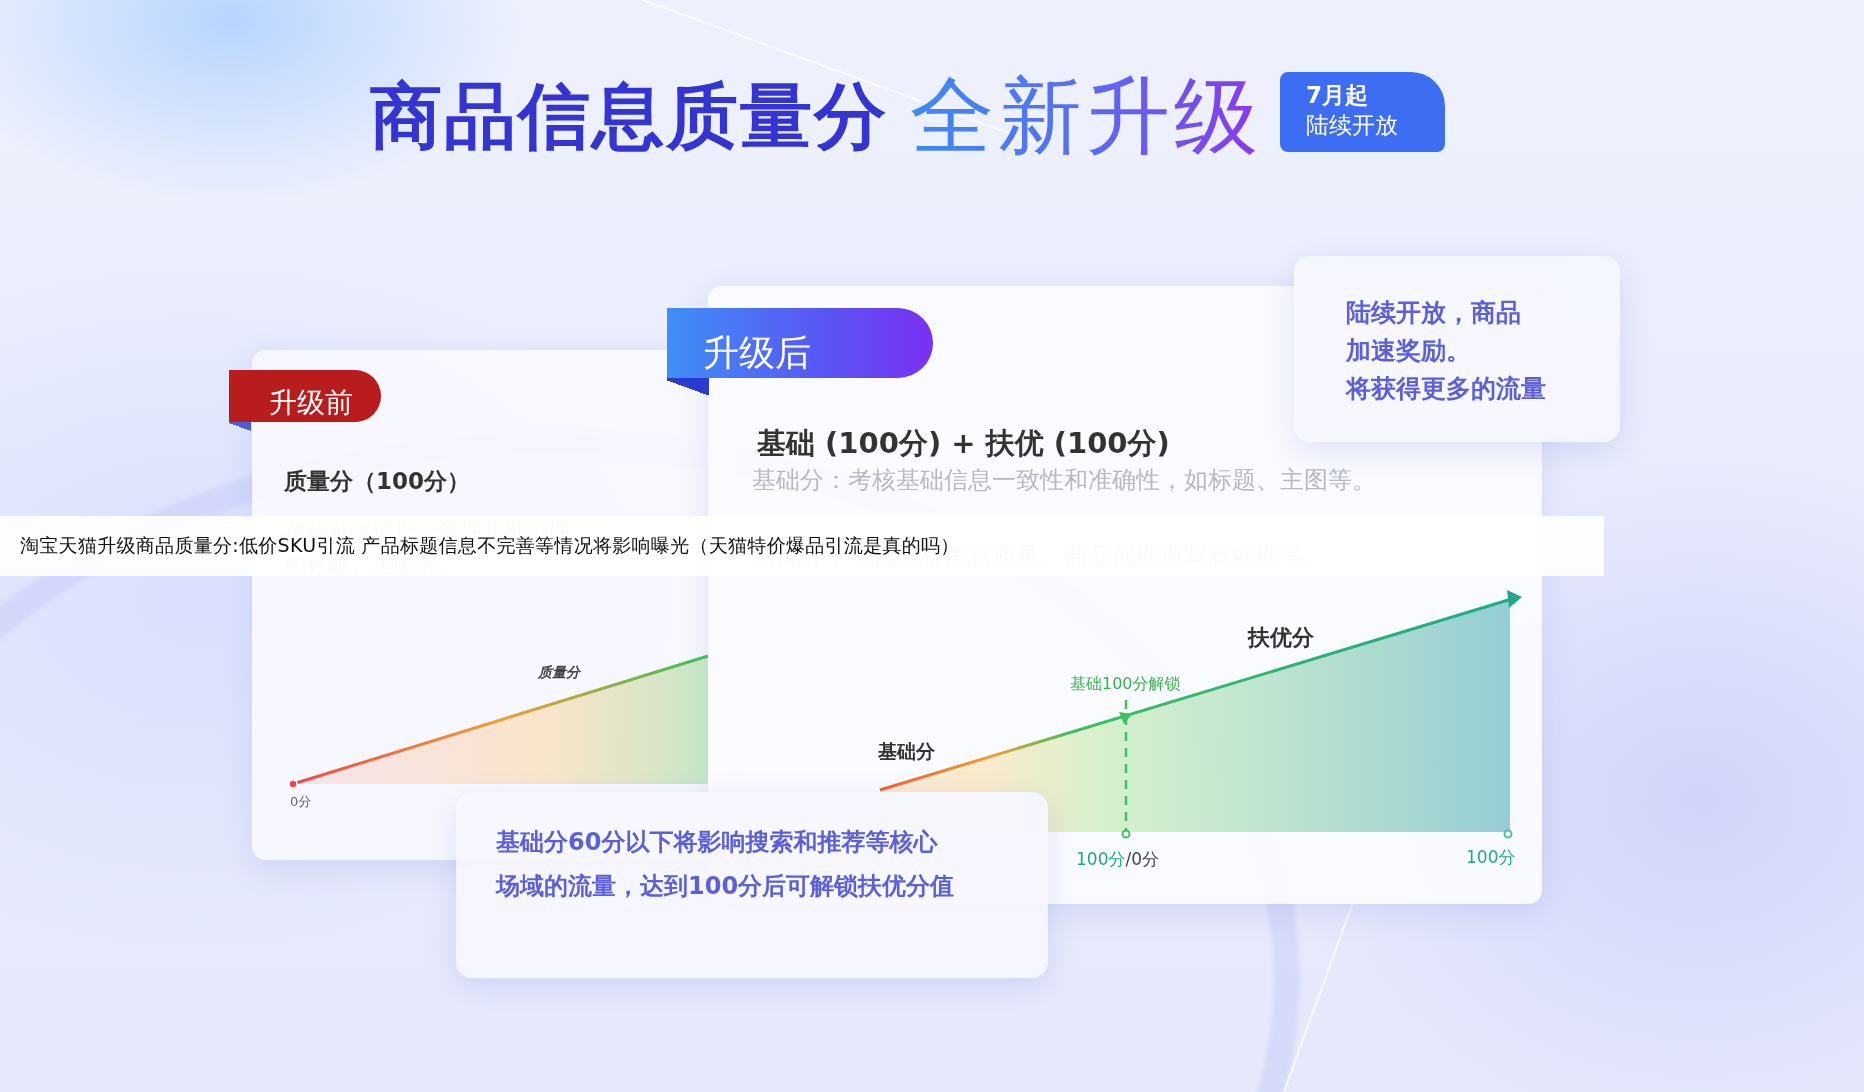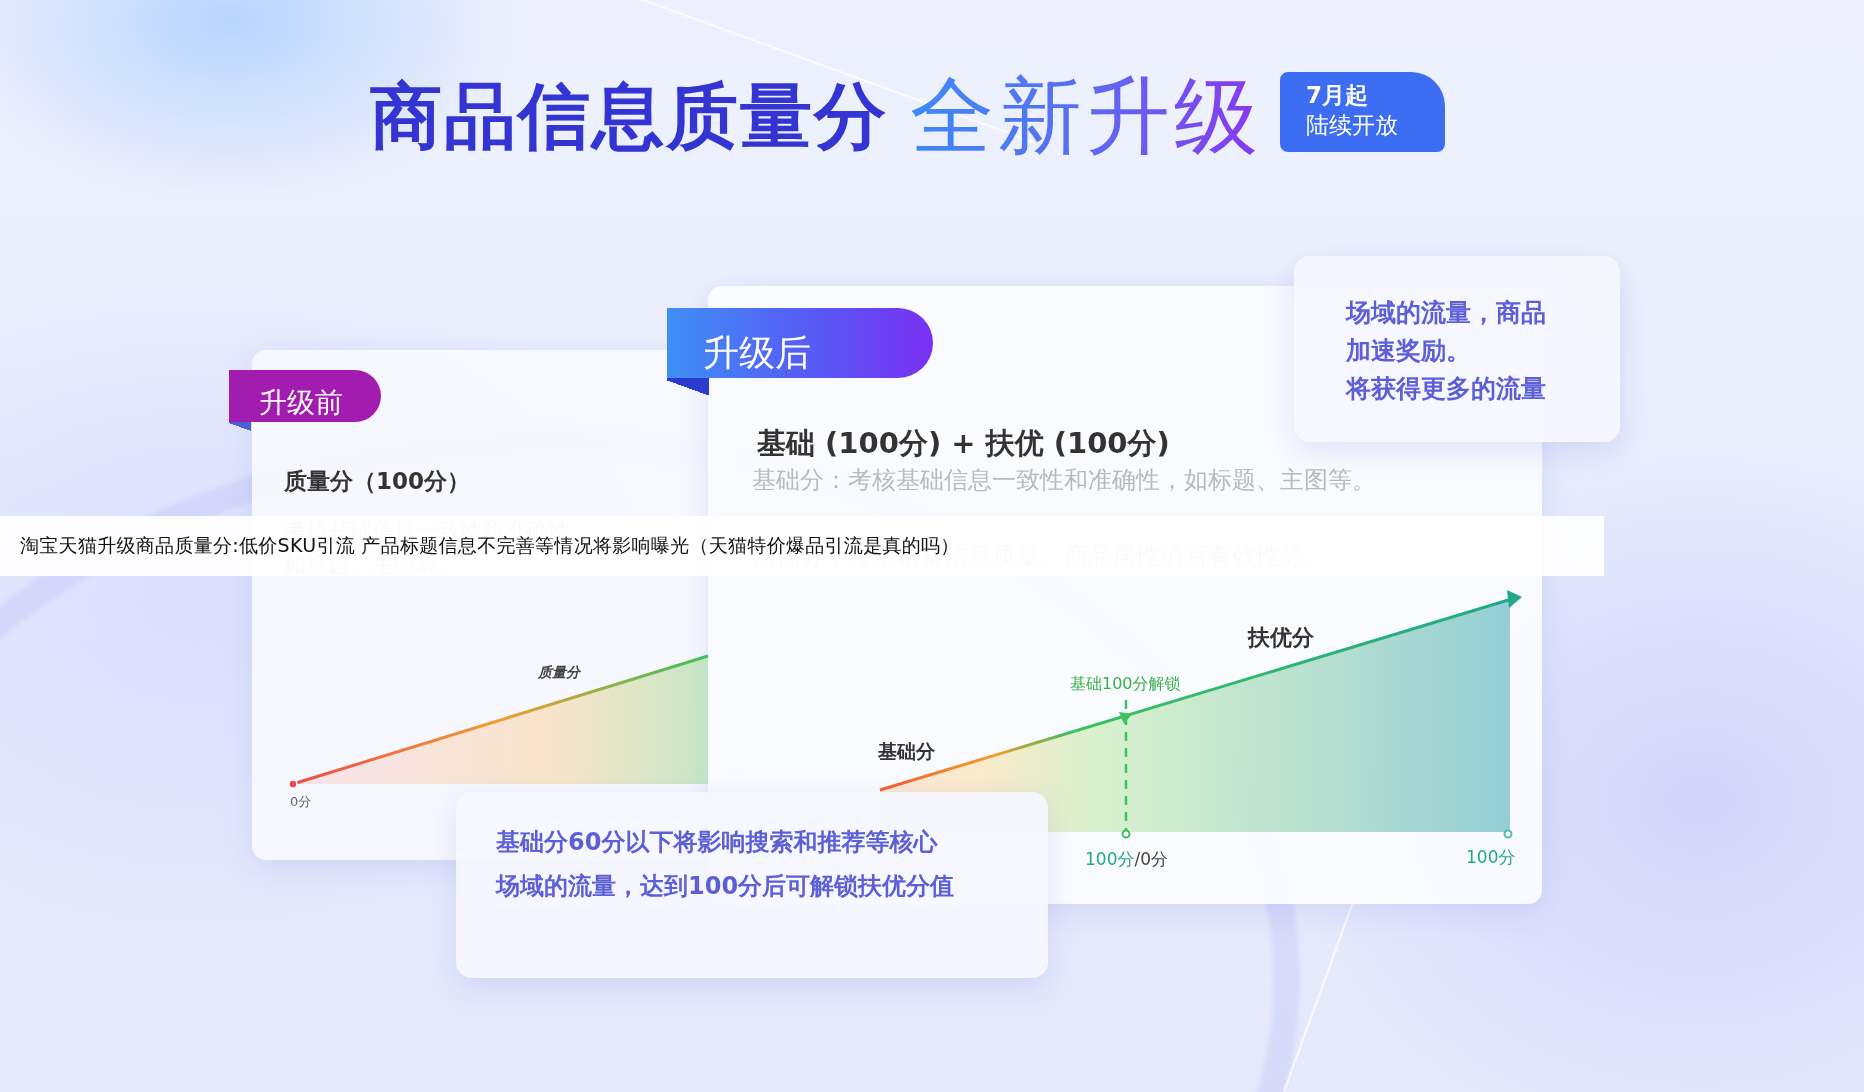--- a/index.html
+++ b/index.html
@@ -45,21 +45,21 @@
     box-shadow: 0 8px 30px rgba(120,130,220,0.18);
   }
   .card-before { left: 252px; top: 350px; width: 480px; height: 510px; }
   .card-after { left: 708px; top: 286px; width: 834px; height: 618px; background: rgba(250,251,255,0.97); }
 
   .ribbon {
     position: absolute; color: #fff; display: flex; align-items: flex-end;
   }
   .ribbon-before {
     left: 229px; top: 370px; width: 152px; height: 52px; font-size: 28px;
-    background: #a21caf; border-radius: 0 26px 26px 0; padding-left: 30px;
+    background: #b91c1c; border-radius: 0 26px 26px 0; padding-left: 40px;
   }
   .ribbon-after {
     left: 667px; top: 308px; width: 266px; height: 70px; font-size: 36px;
     background: linear-gradient(90deg, #3f8ff6 0%, #5a55f4 60%, #7a30f2 100%);
     border-radius: 0 36px 36px 0; padding-left: 36px;
   }
   .ribbon-after-fold {
     position: absolute; left: 667px; top: 378px; width: 42px; height: 20px;
     background: linear-gradient(200deg, #2b3bd0 50%, transparent 50%);
   }
@@ -168,27 +168,27 @@
   <circle cx="1126" cy="834" r="3.5" fill="#fff" stroke="#3cc060" stroke-width="2"></circle>
   <circle cx="1508" cy="834" r="3.5" fill="#fff" stroke="#4cc0a0" stroke-width="2"></circle>
 </svg>
 
 <div style="position:absolute;left:538px;top:664px;font-size:14px;font-weight:bold;color:#444;font-style:italic;">质量分</div>
 <div style="position:absolute;left:290px;top:793px;font-size:13px;color:#666;">0分</div>
 
 <div style="position:absolute;left:878px;top:739px;font-size:19px;font-weight:bold;color:#333;">基础分</div>
 <div style="position:absolute;left:1248px;top:623px;font-size:22px;font-weight:bold;color:#333;">扶优分</div>
 <div style="position:absolute;left:1070px;top:674px;font-size:16px;color:#3cb050;">基础100分解锁</div>
-<div style="position:absolute;left:1076px;top:848px;font-size:17px;margin-left:9px;">
+<div style="position:absolute;left:1076px;top:848px;font-size:17px;">
   <span style="color:#20a88a;">100分</span><span style="color:#444;">/</span><span style="color:#444;">0分</span>
 </div>
 <div style="position:absolute;left:1466px;top:846px;font-size:17px;color:#20a88a;">100分</div>
 
 <div class="note-card note-top">
-  <div>场域的流量，商品</div>
+  <div>陆续开放，商品</div>
   <div>加速奖励。</div>
   <div>将获得更多的流量</div>
 </div>
 <div class="note-card note-bottom">
   <div>基础分60分以下将影响搜索和推荐等核心</div>
   <div>场域的流量，达到100分后可解锁扶优分值</div>
 </div>
 
 <div class="caption-bar">
   <span>淘宝天猫升级商品质量分:低价SKU引流  产品标题信息不完善等情况将影响曝光（天猫特价爆品引流是真的吗）</span>

